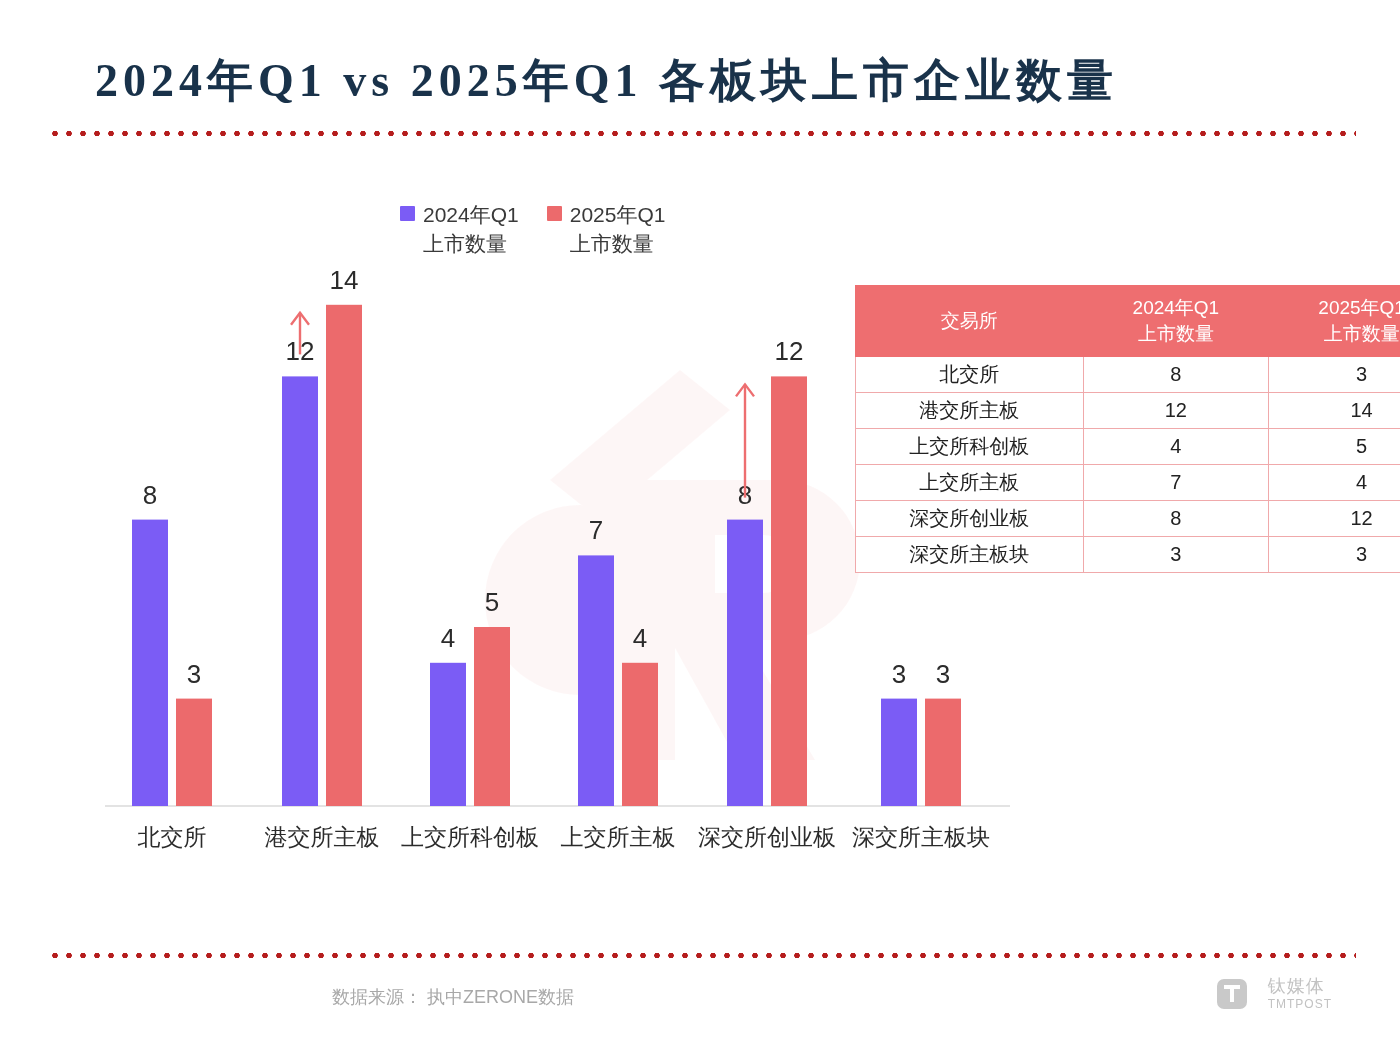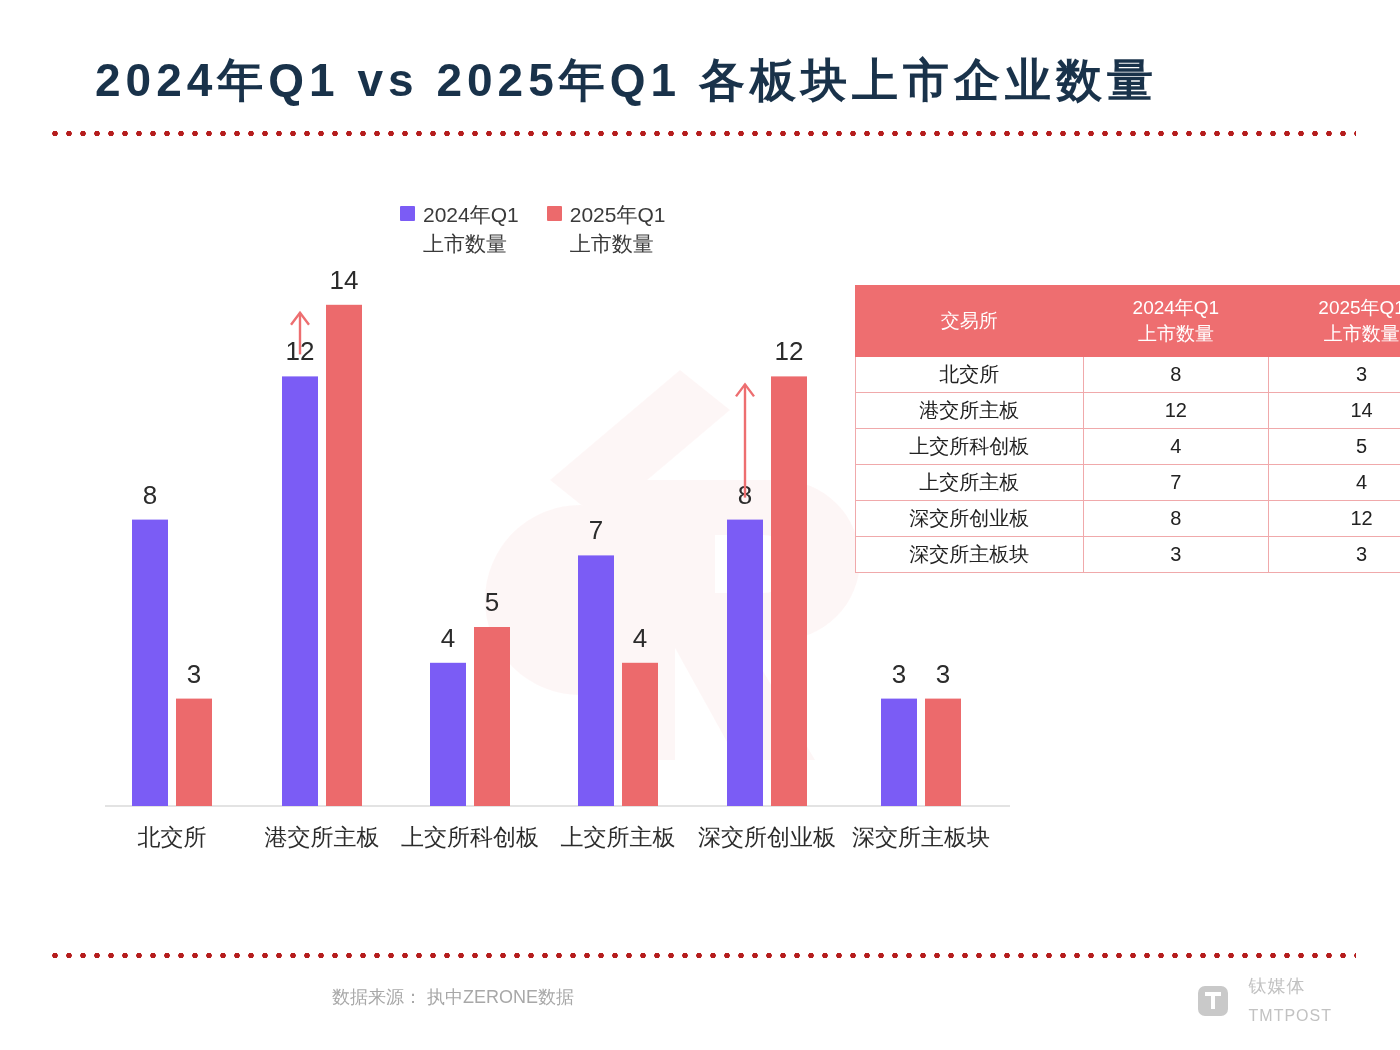--- a/index.html
+++ b/index.html
@@ -12,21 +12,21 @@
   
   #watermark{
     position:absolute;left:430px;top:300px;width:520px;height:520px;
     pointer-events:none;z-index:0;opacity:.55;
   }
   
   #title{
     position:absolute;left:95px;top:50px;
     font-size:46px;font-weight:bold;color:#19324a;
     letter-spacing:5px;white-space:nowrap;
-    font-family:Liberation Sans, sans-serif;
+    font-family:Liberation Serif, serif;
     z-index:3;
   }
   .dotline{
     position:absolute;left:48px;width:1308px;height:7px;
     background-image:radial-gradient(circle, #b51d1d 0 2.6px, rgba(0,0,0,0) 2.9px);
     background-size:14px 7px;background-repeat:repeat-x;
     z-index:3;
   }
   #dotline-top{top:130px;}
   #dotline-bottom{top:952px;}
@@ -102,21 +102,21 @@
     position:relative;flex:0 0 auto;
   }
   #logo-mark:before{
     content:"";position:absolute;left:7px;top:6px;width:16px;height:4px;background:#fff;
   }
   #logo-mark:after{
     content:"";position:absolute;left:13px;top:6px;width:4px;height:17px;background:#fff;
   }
   #logo-text{display:flex;flex-direction:column;line-height:1;}
   #logo-cn{font-size:18px;color:#c2c2c2;letter-spacing:1px;}
-  #logo-en{font-size:16px;color:#c2c2c2;letter-spacing:1px;margin-top:13px;}
+  #logo-en{font-size:12px;color:#c2c2c2;letter-spacing:1px;margin-top:3px;}
 </style>
 </head>
 <body>
 
 <svg id="watermark" viewBox="0 0 520 520">
   <g fill="#fdf0f0">
     <path d="M120 180 L250 70 L300 110 L170 220 Z"></path>
     <circle cx="150" cy="300" r="95"></circle>
     <path d="M255 180 h95 a80 80 0 0 1 0 160 h-35 l70 120 h-78 l-62 -112 v112 h-65 V180 h75 z
              M285 235 v58 h48 a29 29 0 0 0 0 -58 z" fill-rule="evenodd"></path>

